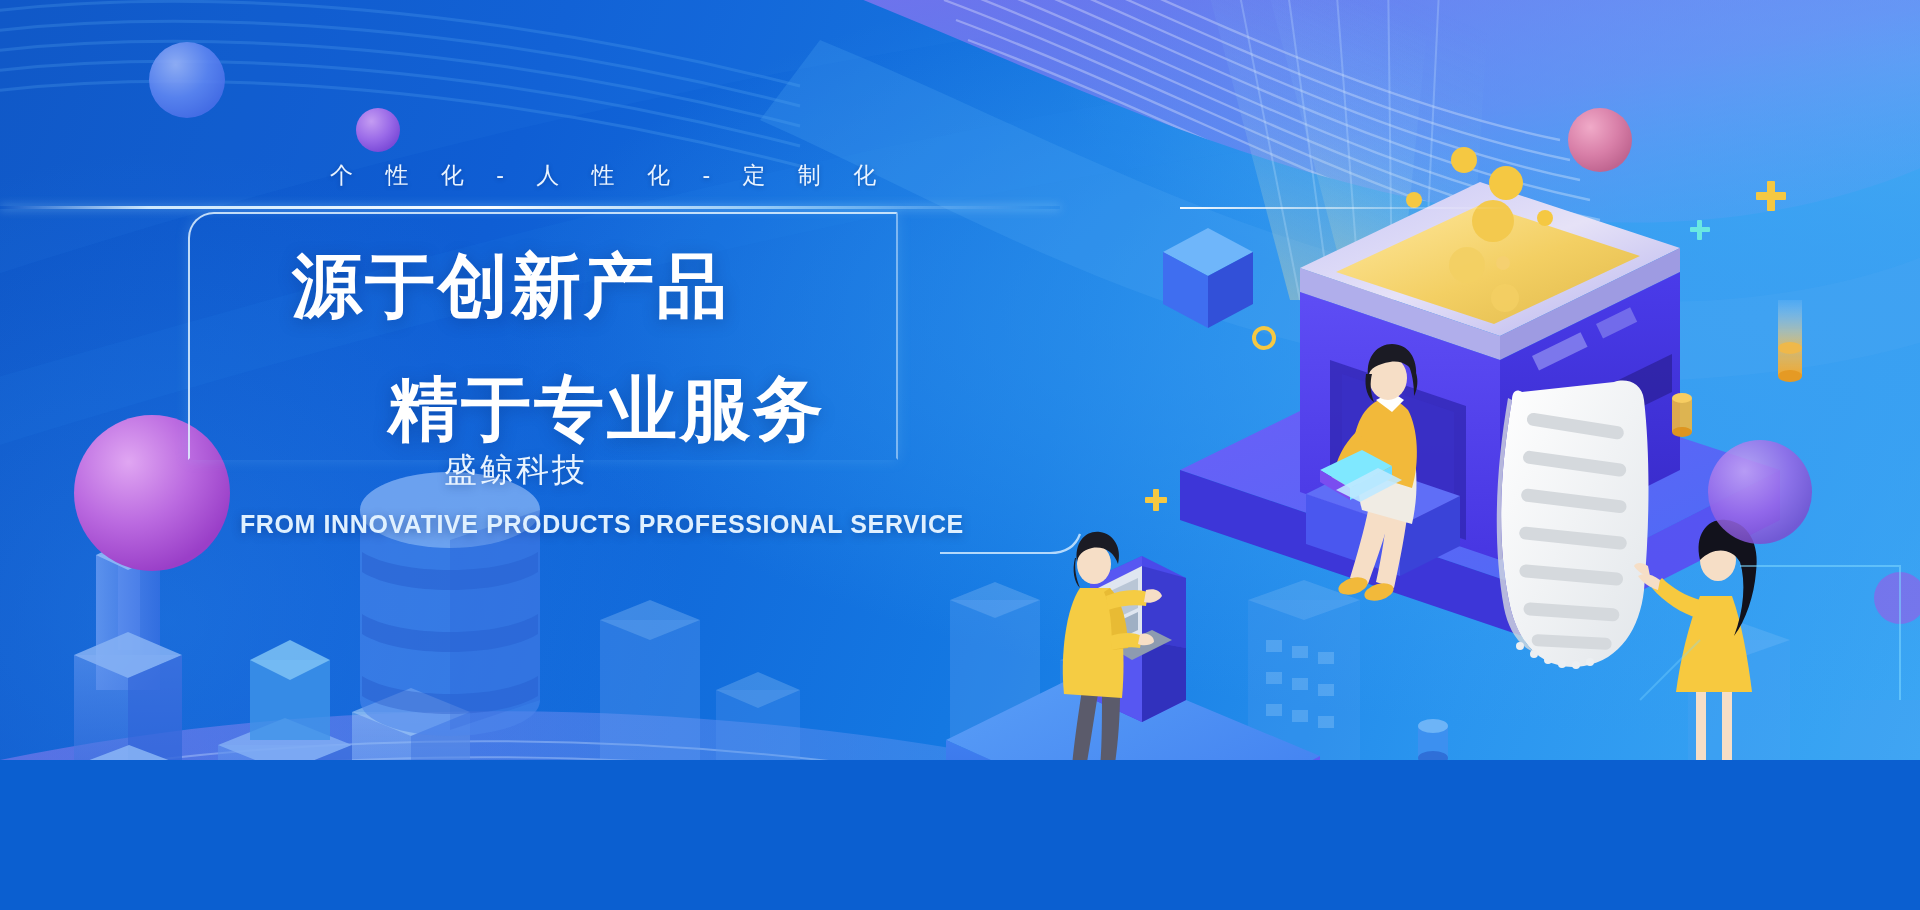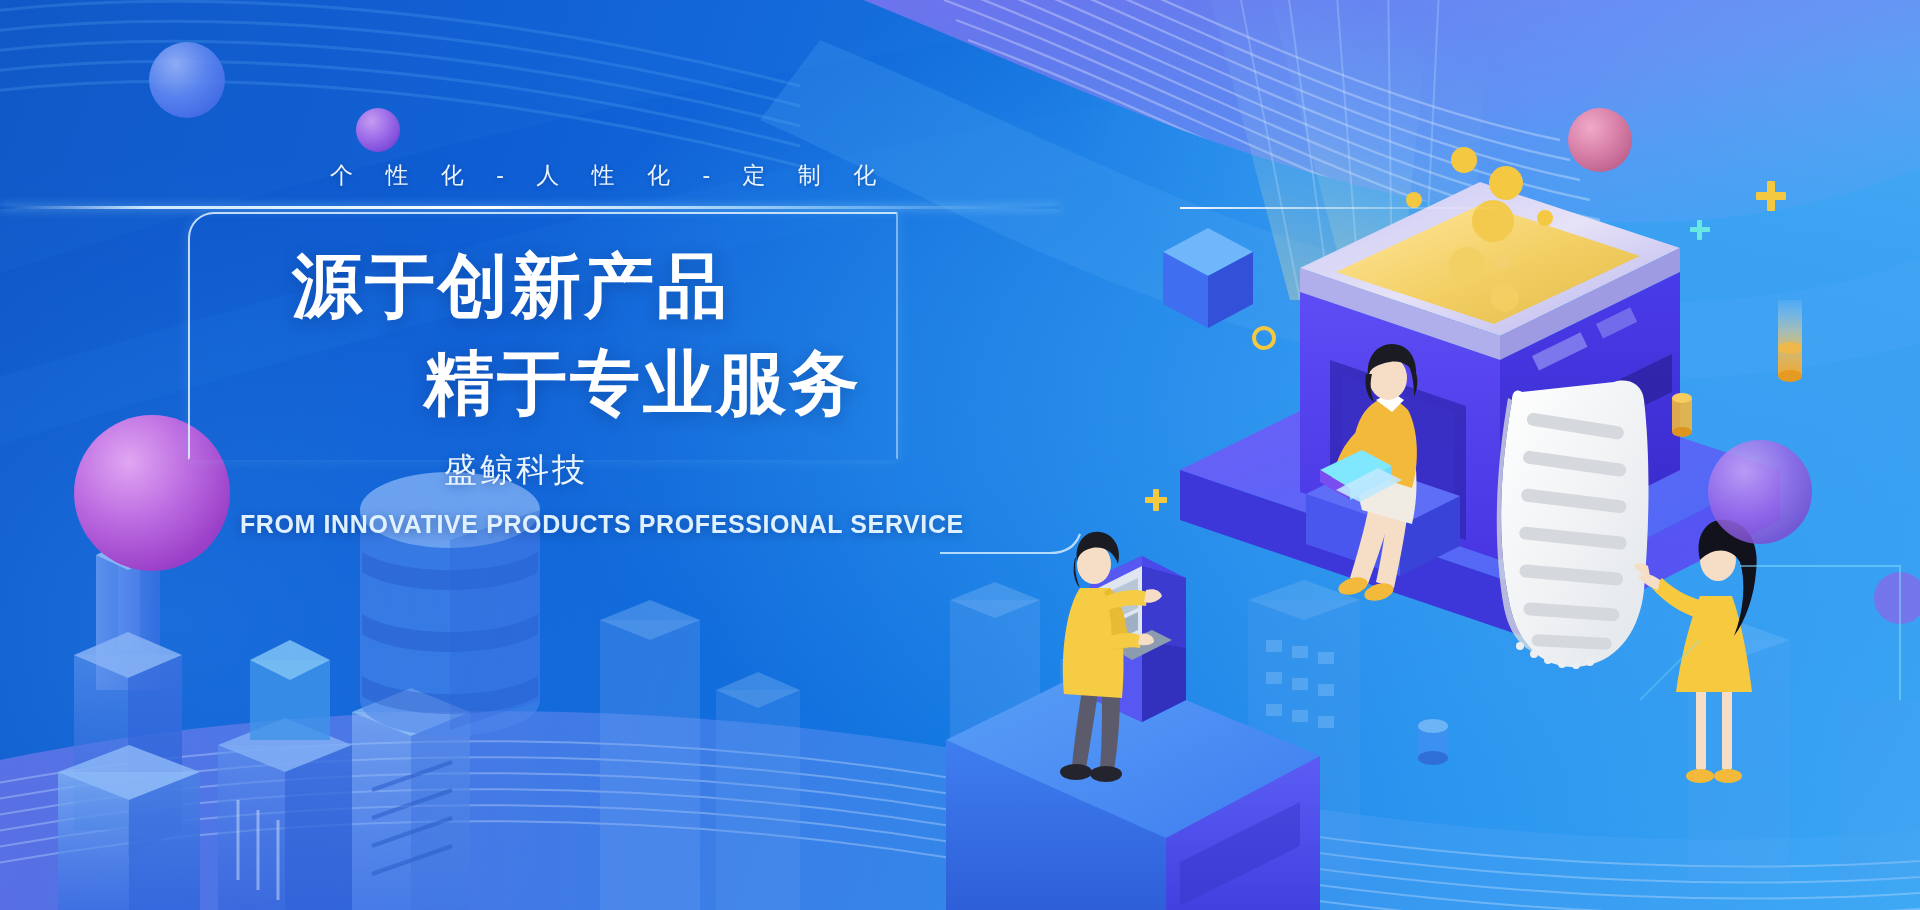--- a/index.html
+++ b/index.html
@@ -2,21 +2,21 @@
 <html><head>
 <meta charset="utf-8">
 <style>
   html,body{margin:0;padding:0;background:#0b5fd0;}
   body{
     font-family:"Liberation Sans","DejaVu Sans",sans-serif;
     -webkit-font-smoothing:antialiased;
   }
   #banner{
     position:relative;
-    width:1920px;height:910px;
+    width:1920px;height:760px;
     overflow:hidden;
     background:
       radial-gradient(120% 100% at 92% 42%, #3aa0f2 0%, rgba(58,160,242,0) 55%),
       radial-gradient(90% 80% at 100% 8%, #4fb3f7 0%, rgba(79,179,247,0) 50%),
       linear-gradient(110deg, #0d53c4 0%, #0f5ed4 26%, #1478e2 55%, #2a95ef 78%, #3ba7f4 100%);
   }
   .layer{position:absolute;inset:0;}
   svg{display:block;}
 
   
@@ -50,21 +50,21 @@
     background:linear-gradient(90deg,rgba(255,255,255,.95),rgba(160,215,255,0));
   }
 
   .hl{
     position:absolute;
     font-size:70px;font-weight:700;color:#ffffff;
     letter-spacing:3px;white-space:nowrap;
     text-shadow:0 3px 16px rgba(0,40,110,.35);
   }
   #headline1{left:292px;top:240px;}
-  #headline2{left:388px;top:337px;margin-left:36px;}
+  #headline2{left:388px;top:363px;}
 
   #brand{
     position:absolute;left:444px;top:440px;
     font-size:33px;color:#e9f4ff;letter-spacing:3px;font-weight:400;
     text-shadow:0 2px 10px rgba(0,40,110,.4);
     margin-top:8px;
   }
   #subline{
     position:absolute;left:240px;top:510px;
     font-size:25px;font-weight:700;letter-spacing:.6px;

